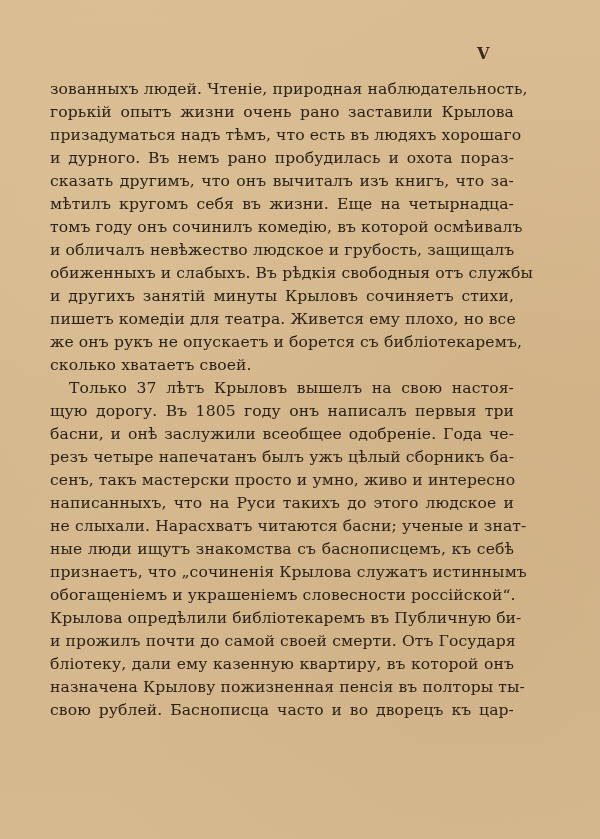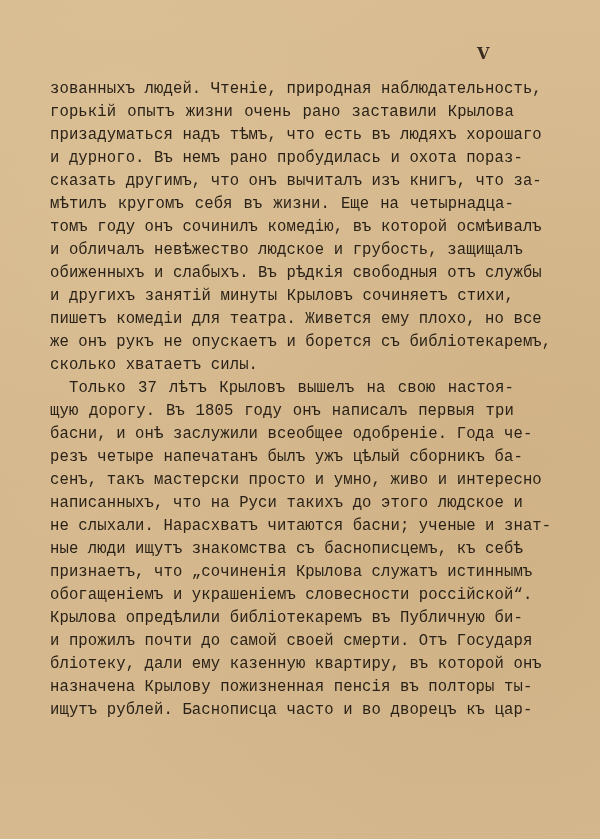--- a/index.html
+++ b/index.html
@@ -39,21 +39,20 @@
     width: 464px;
   }
   .line {
     height: 23px;
     line-height: 23px;
     font-size: 15.6px;
     white-space: nowrap;
     text-align: justify;
     text-align-last: justify;
     letter-spacing: 0.1px;
-    font-family: Liberation Mono, monospace;
   }
   .line.indent {
     padding-left: 19px;
   }
   .line.last {
     text-align-last: left;
   }
   .bleed {
     position: absolute;
     left: 78px;
@@ -82,37 +81,37 @@
       <div class="line">призадуматься надъ тѣмъ, что есть въ людяхъ хорошаго</div>
       <div class="line">и дурного. Въ немъ рано пробудилась и охота пораз-</div>
       <div class="line">сказать другимъ, что онъ вычиталъ изъ книгъ, что за-</div>
       <div class="line">мѣтилъ кругомъ себя въ жизни. Еще на четырнадца-</div>
       <div class="line">томъ году онъ сочинилъ комедiю, въ которой осмѣивалъ</div>
       <div class="line">и обличалъ невѣжество людское и грубость, защищалъ</div>
       <div class="line">обиженныхъ и слабыхъ. Въ рѣдкiя свободныя отъ службы</div>
       <div class="line">и другихъ занятiй минуты Крыловъ сочиняетъ стихи,</div>
       <div class="line">пишетъ комедiи для театра. Живется ему плохо, но все</div>
       <div class="line">же онъ рукъ не опускаетъ и борется съ библiотекаремъ,</div>
-      <div class="line last">сколько хватаетъ силы.</div>
+      <div class="line last">сколько хватаетъ своей.</div>
     </div>
 
     <div class="paragraph">
       <div class="line indent">Только 37 лѣтъ Крыловъ вышелъ на свою настоя-</div>
       <div class="line">щую дорогу. Въ 1805 году онъ написалъ первыя три</div>
       <div class="line">басни, и онѣ заслужили всеобщее одобренiе. Года че-</div>
       <div class="line">резъ четыре напечатанъ былъ ужъ цѣлый сборникъ ба-</div>
       <div class="line">сенъ, такъ мастерски просто и умно, живо и интересно</div>
       <div class="line">написанныхъ, что на Руси такихъ до этого людское и</div>
       <div class="line">не слыхали. Нарасхватъ читаются басни; ученые и знат-</div>
       <div class="line">ные люди ищутъ знакомства съ баснописцемъ, къ себѣ</div>
       <div class="line">признаетъ, что „сочиненiя Крылова служатъ истиннымъ</div>
       <div class="line">обогащенiемъ и украшенiемъ словесности россiйской“.</div>
       <div class="line">Крылова опредѣлили библiотекаремъ въ Публичную би-</div>
       <div class="line">и прожилъ почти до самой своей смерти. Отъ Государя</div>
       <div class="line">блiотеку, дали ему казенную квартиру, въ которой онъ</div>
       <div class="line">назначена Крылову пожизненная пенсiя въ полторы ты-</div>
-      <div class="line">ищутъ рублей. Баснописца часто и во дворецъ къ цар-</div>
+      <div class="line">свою рублей. Баснописца часто и во дворецъ къ цар-</div>
       <div class="line"></div>
     </div>
   </div>
 
   <div class="bleed" aria-hidden="true"></div>
 </div>
 
 </body></html>

